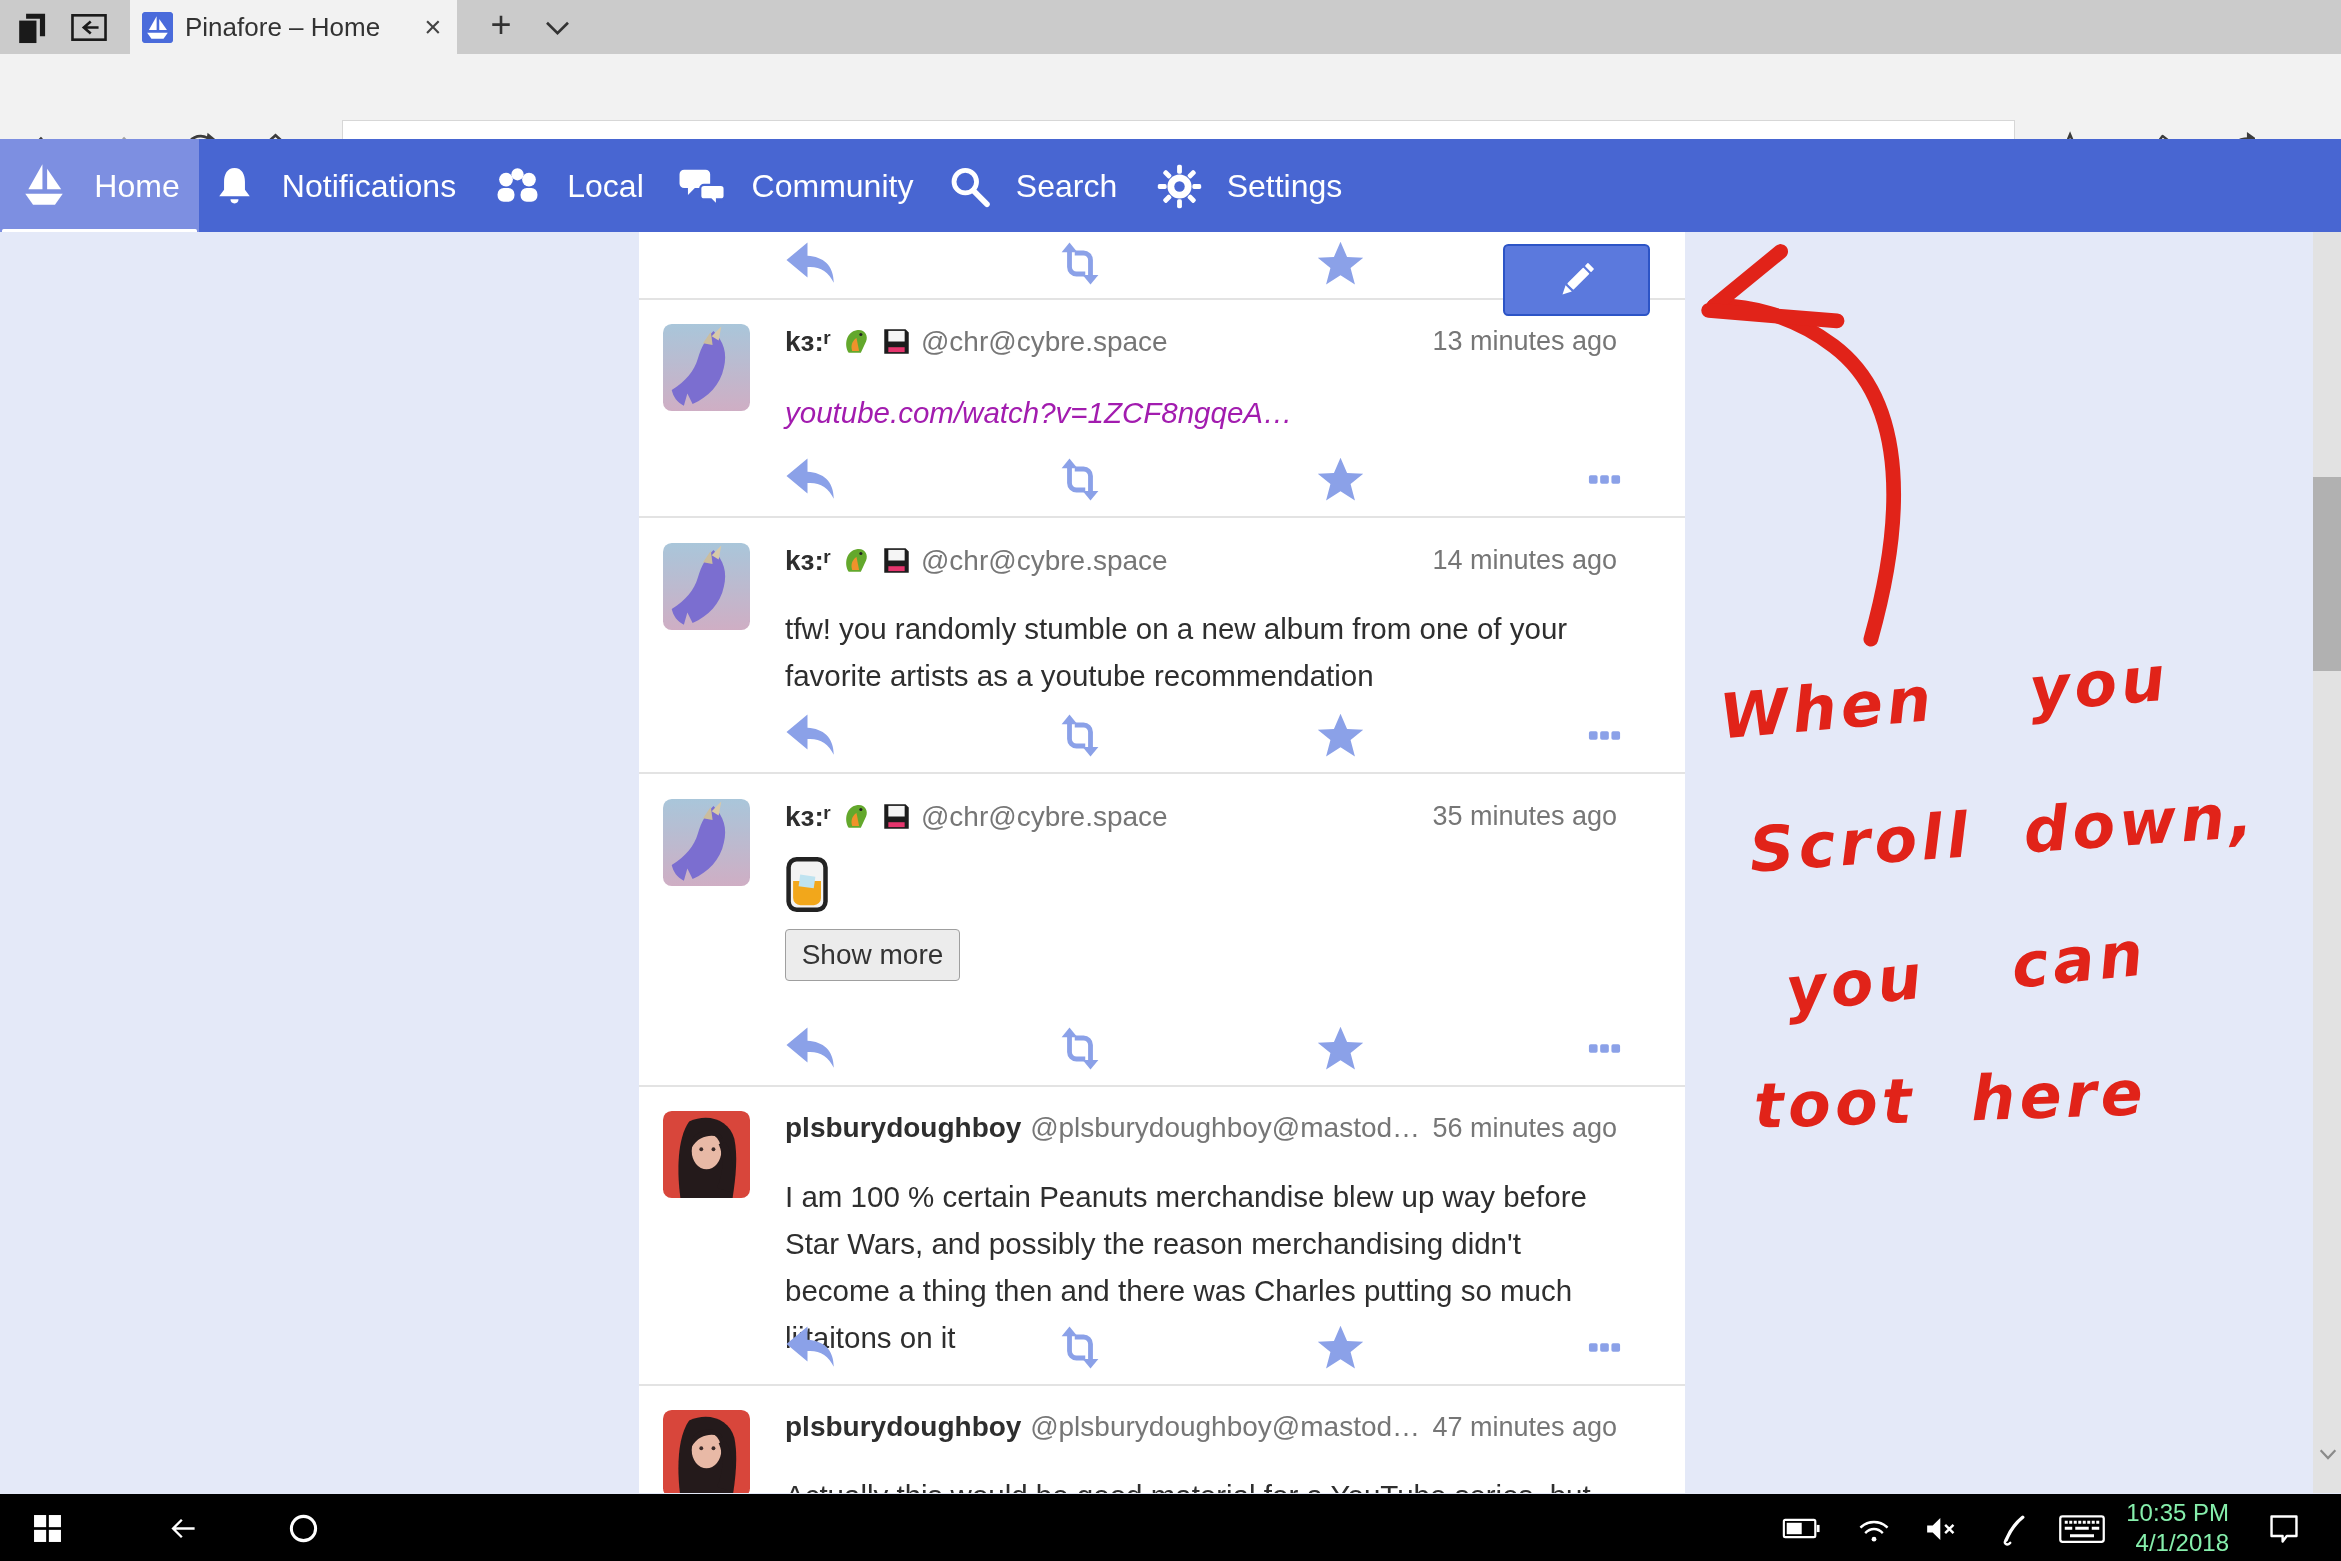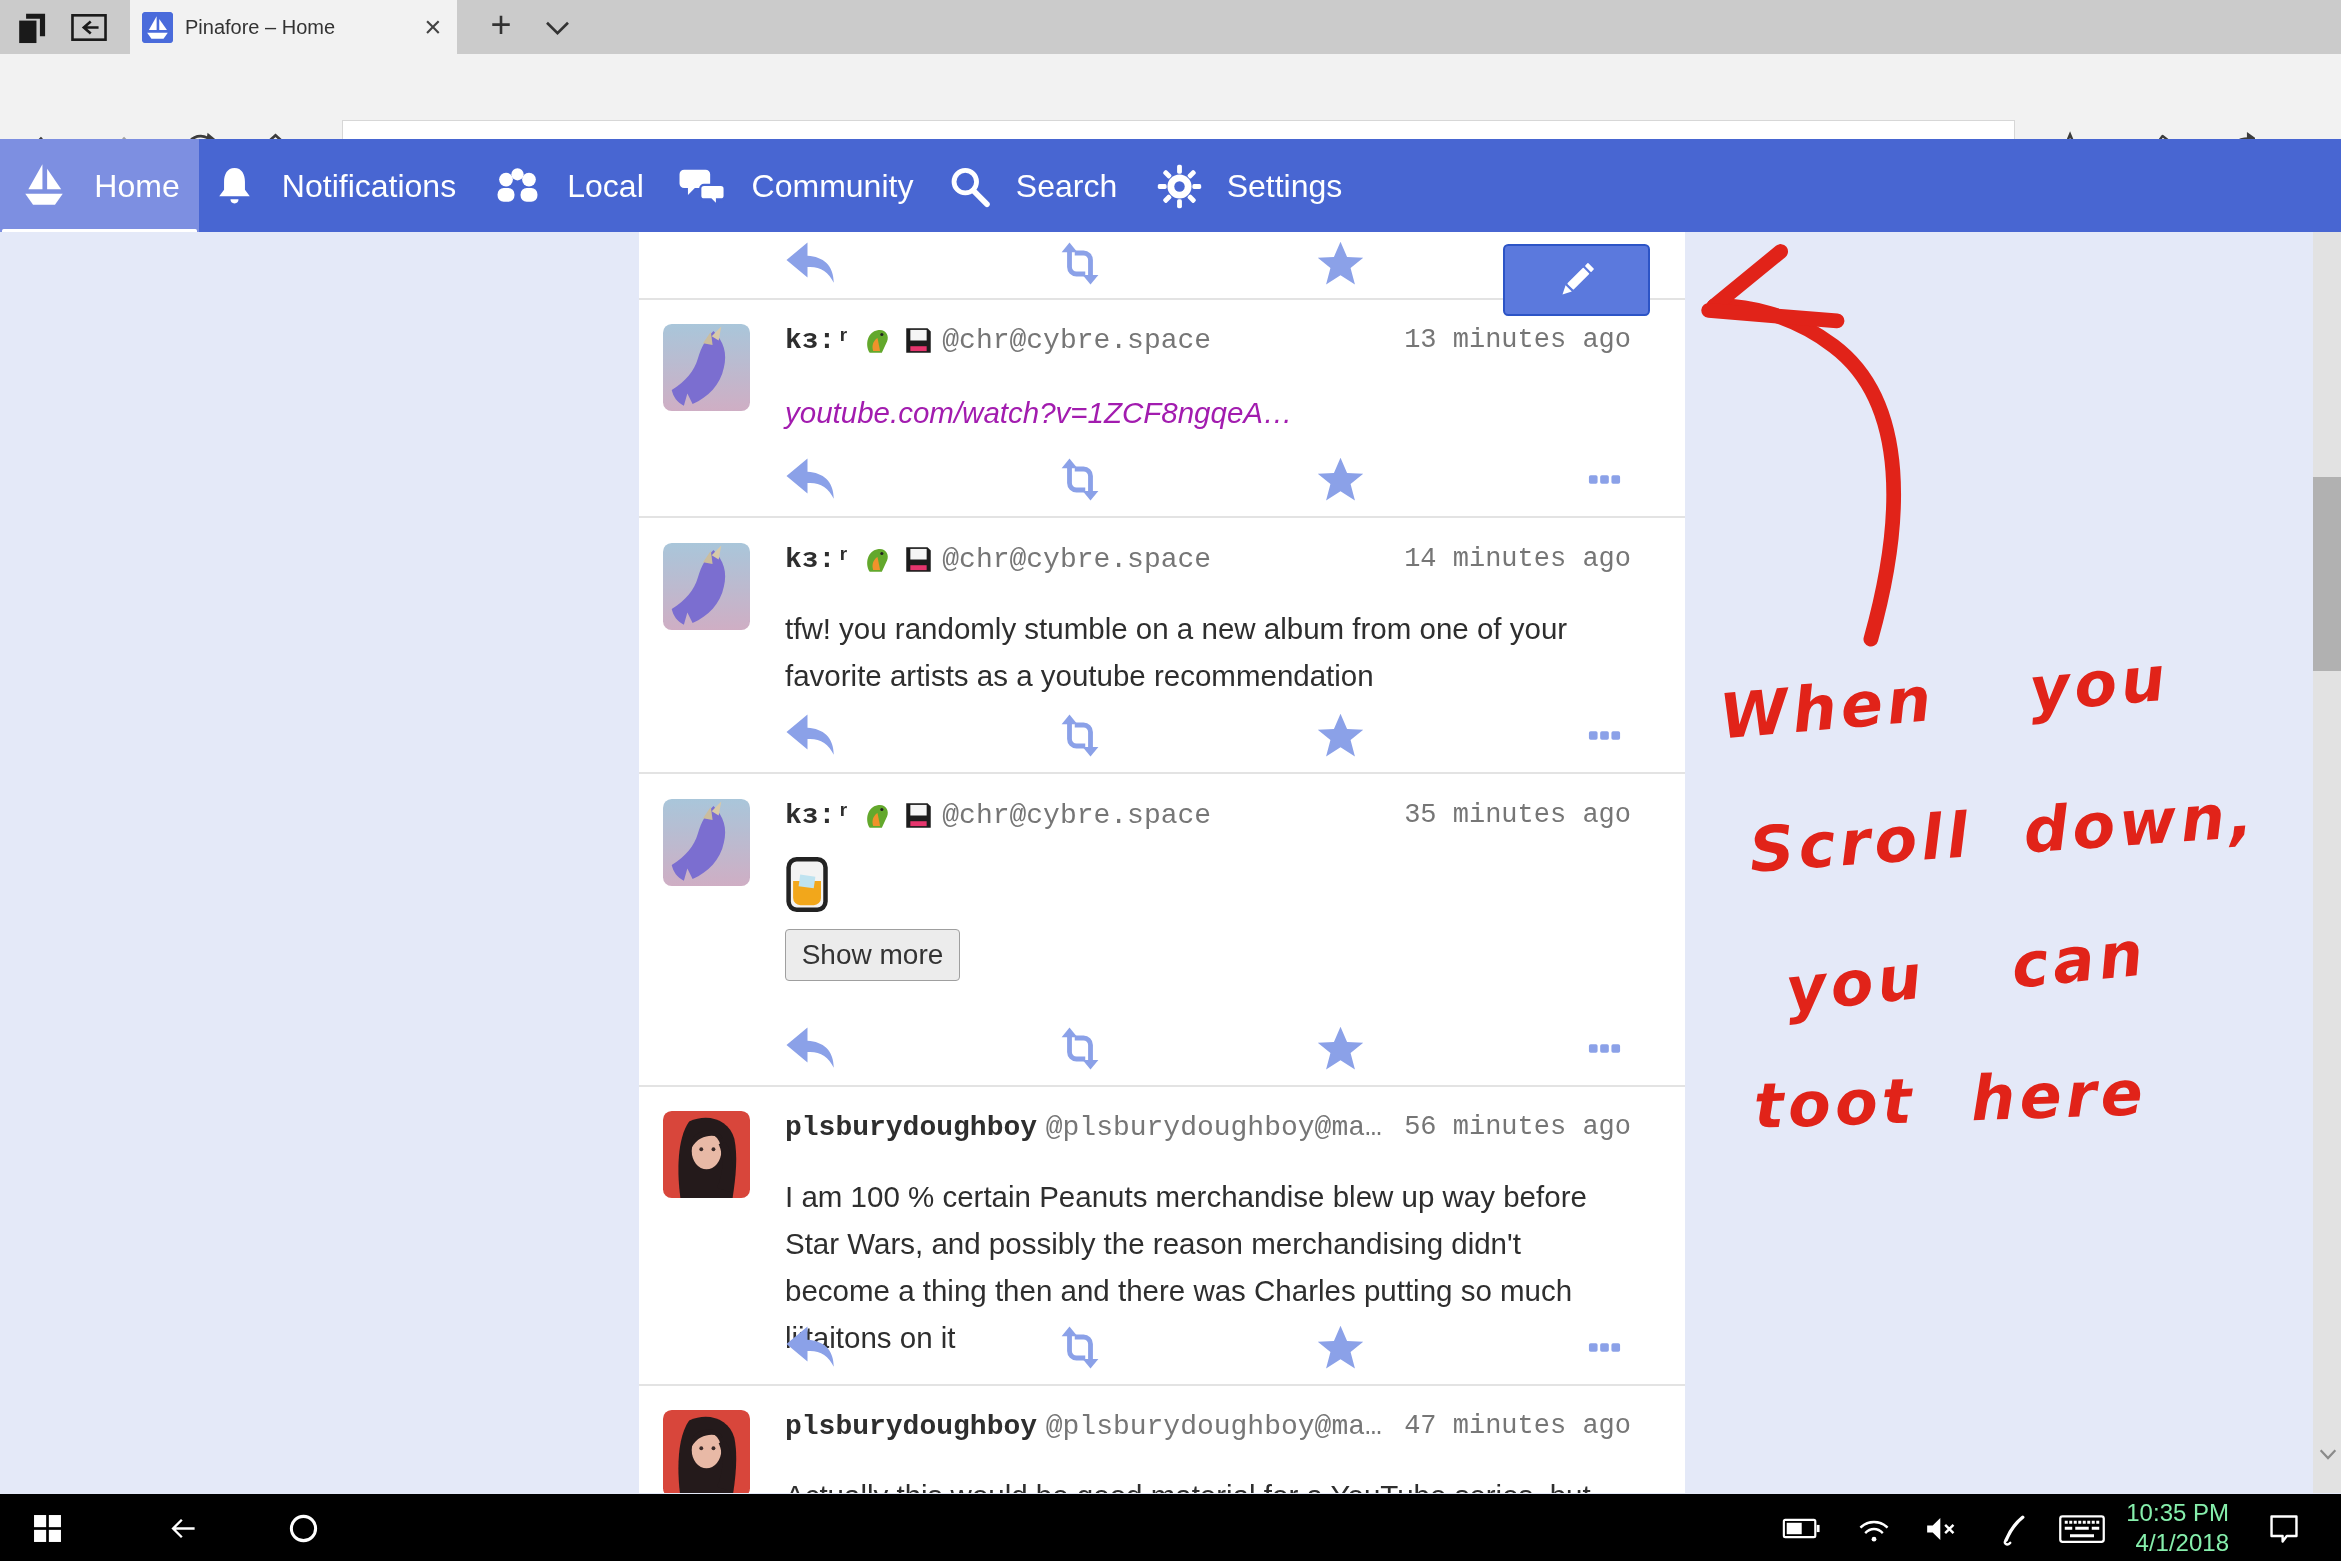--- a/index.html
+++ b/index.html
@@ -5,21 +5,21 @@
   html,body{margin:0;padding:0;background:#888;}
   .screen{position:relative;width:2342px;height:1561px;overflow:hidden;
           font-family:"Liberation Sans",sans-serif;background:#e4e9f8;}
   .abs{position:absolute;}
   svg{display:block;}
 
   
   .tabbar{position:absolute;left:0;top:0;width:2342px;height:54px;background:#cbcbcb;}
   .tab{position:absolute;left:130px;top:0;width:327px;height:54px;background:#f2f2f2;
        display:flex;align-items:center;}
-  .tab-title{font-size:20px;color:#333;margin-left:12px;white-space:nowrap;overflow:hidden;flex:1;}
+  .tab-title{font-size:26px;color:#333;margin-left:12px;white-space:nowrap;overflow:hidden;flex:1;}
   .tab-close{font-size:29.5px;color:#444;margin:0 15.6px 0 7px;}
   .favicon{width:31px;height:31px;border-radius:3.5px;background:#4a6bdb;margin-left:12px;flex:none;}
   .newtab{position:absolute;left:482px;top:0;width:38px;height:54px;font-size:36px;color:#333;
           text-align:center;line-height:50px;font-weight:300;}
   .toolbar{position:absolute;left:0;top:54px;width:2342px;height:85px;background:#f2f2f2;}
   .urlbox{position:absolute;left:342px;top:66px;width:1671px;height:61px;background:#fff;
           border:1.7px solid #d7d7d7;display:flex;align-items:center;}
   .urltext{font-size:29px;color:#2d2d2d;margin-left:14px;white-space:nowrap;}
 
   
@@ -28,22 +28,22 @@
   .navitem.active{background:#7d8fe1;}
   .navlabel{color:#fff;font-size:32px;white-space:nowrap;}
   .nav-underline{position:absolute;left:1.7px;right:1.7px;bottom:0;height:4.3px;background:#fff;border-radius:1.7px;}
 
   
   .page-bg{position:absolute;left:0;top:232px;width:2342px;height:1261px;background:#e4e9f8;}
   .feed{position:absolute;left:639px;top:232px;width:1046px;height:1261px;background:#fff;overflow:hidden;}
   .toot{position:absolute;left:0;width:1046px;}
   .divider{position:absolute;left:0;width:1046px;height:1.7px;background:#e3e3e3;}
   .avatar{position:absolute;left:24px;top:22.6px;width:87px;height:87px;border-radius:8.7px;overflow:hidden;}
-  .namerow{position:absolute;left:146px;right:54px;top:24px;display:flex;gap:8.7px;
-           font-size:28px;color:#2e2e2e;font-family:Liberation Mono, monospace;}
+  .namerow{position:absolute;left:146px;right:68px;top:24px;display:flex;align-items:center;gap:8.7px;
+           font-size:28px;color:#2e2e2e;}
   .dispname{font-weight:700;white-space:nowrap;}
   .handle{color:#767676;white-space:nowrap;overflow:hidden;text-overflow:ellipsis;}
   .time{margin-left:auto;color:#767676;font-size:27px;white-space:nowrap;flex:none;}
   .body{position:absolute;left:146px;right:61px;top:85px;font-size:29.5px;line-height:47px;color:#2e2e2e;}
   .link{color:#a21caf;font-style:italic;}
   .actions{position:absolute;left:0;width:1046px;height:49px;}
   .act{position:absolute;top:0;}
   .showmore{position:absolute;left:146px;top:153px;width:173px;height:50px;background:#ececec;
             border:1.7px solid #9f9f9f;border-radius:4px;font-size:28px;color:#333;
             display:flex;align-items:center;justify-content:center;}

